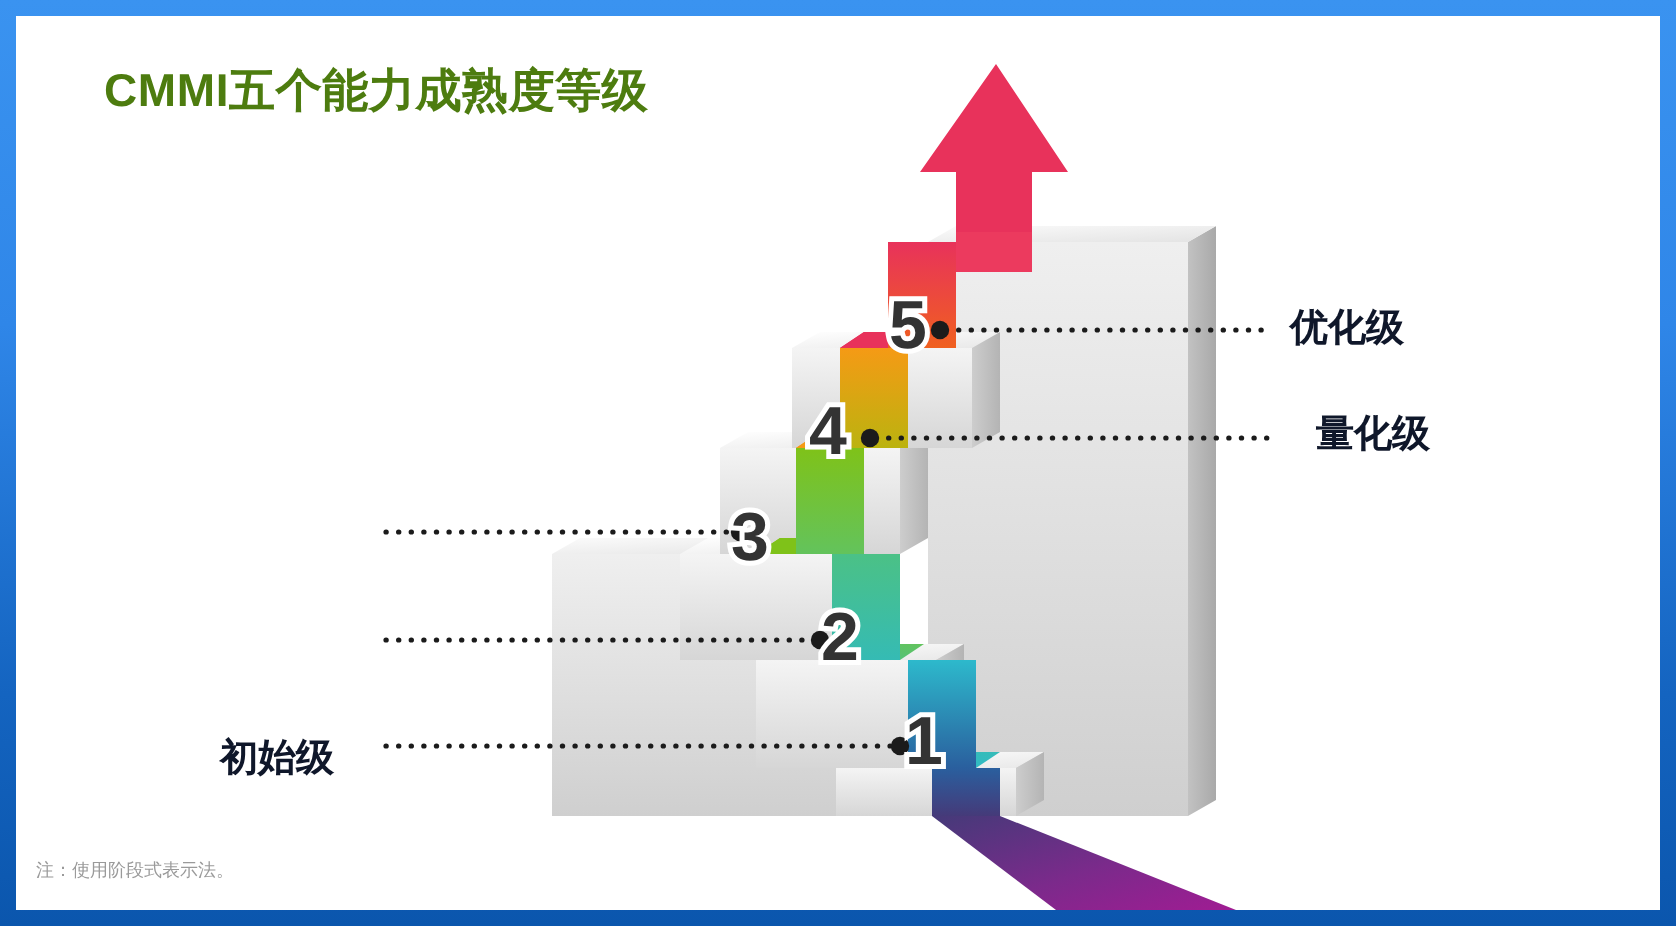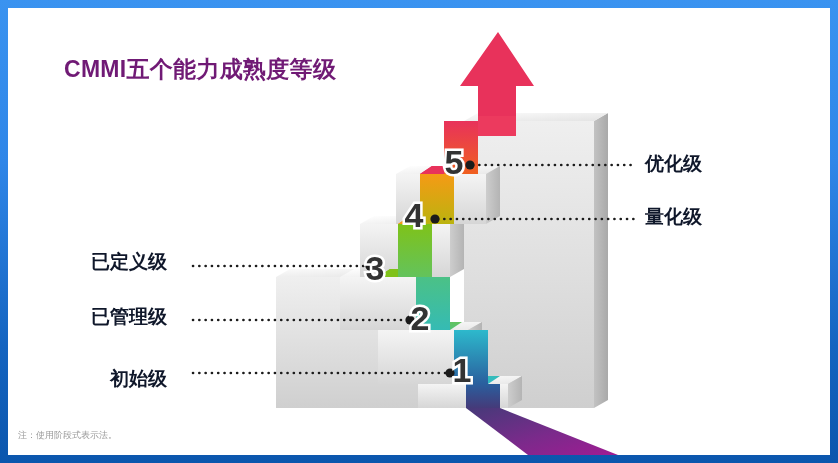--- a/index.html
+++ b/index.html
@@ -22,28 +22,27 @@
     position: absolute;
     left: 8px;
     top: 8px;
     width: 822px;
     height: 447px;
     background: #ffffff;
     overflow: hidden;
   }
   #title {
     position: absolute;
-    left: 56px;
+    left: 44px;
     top: 22px;
     font-size: 23px;
     font-weight: bold;
-    color: #701a75;
+    color: #4d7c0f;
     letter-spacing: 0.3px;
     white-space: nowrap;
-    margin-top: 24px;
   }
   #footnote {
     position: absolute;
     left: 10px;
     top: 421px;
     font-size: 9px;
     color: #9a9a9a;
     white-space: nowrap;
   }
   .side-label {
@@ -54,21 +53,21 @@
     white-space: nowrap;
   }
   #stage-svg {
     position: absolute;
     left: 0;
     top: 0;
     width: 822px;
     height: 447px;
   }
   .lbl-r0 { left: 637px; top: 143px; }
-  .lbl-r1 { left: 637px; top: 196px; }
+  .lbl-r1 { left: 650px; top: 196px; }
   .lbl-l0 { left: 83px;  top: 241px; }
   .lbl-l1 { left: 83px;  top: 296px; }
   .lbl-l2 { left: 102px; top: 358px; }
 </style>
 </head>
 <body>
 
 <div id="slide">
   <div id="canvas">
 
@@ -235,19 +234,17 @@
         <text x="446" y="166">5</text>
         <text x="406" y="219">4</text>
         <text x="367" y="272">3</text>
         <text x="412" y="322">2</text>
         <text x="454" y="374">1</text>
       </g>
     </svg>
 
     <div class="side-label lbl-r0">优化级</div>
     <div class="side-label lbl-r1">量化级</div>
-    <div class="side-label lbl-l0">已定义级</div>
-    <div class="side-label lbl-l1">已管理级</div>
     <div class="side-label lbl-l2">初始级</div>
 
     <div id="footnote">注：使用阶段式表示法。</div>
   </div>
 </div>
 
 </body></html>

